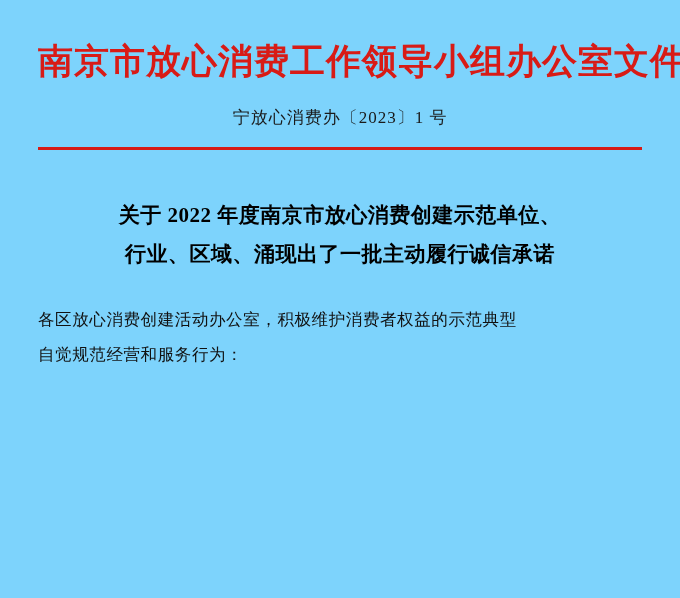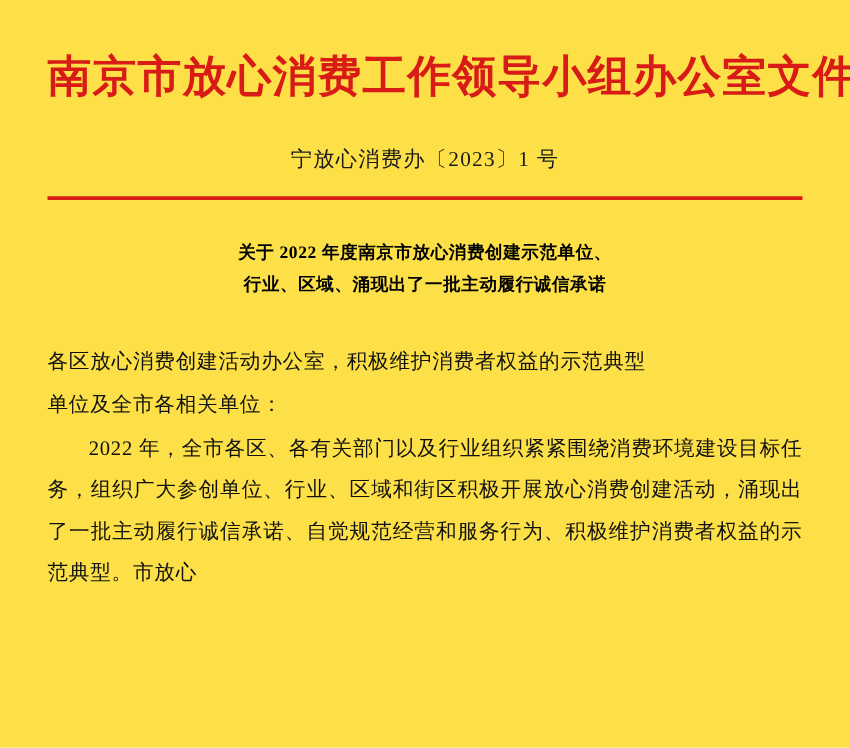--- a/index.html
+++ b/index.html
@@ -10,55 +10,55 @@
     width: 680px;
     height: 598px;
     background: #ffffff;
     font-family: "Liberation Serif", "DejaVu Serif", serif;
     overflow: hidden;
   }
   .page {
     position: relative;
     width: 680px;
     height: 598px;
-    background: #fde047;
+    background: #7dd3fc;
     box-sizing: border-box;
     padding: 0 38px;
   }
   .doc-header {
     text-align: center;
     padding-top: 40px;
   }
   .doc-header-title {
     color: #d81b16;
     font-weight: bold;
     font-size: 35px;
     letter-spacing: 1px;
     line-height: 1.25;
     font-family: "Liberation Serif", "DejaVu Serif", serif;
     white-space: nowrap;
   }
   .doc-number {
     text-align: center;
-    margin-top: 32px;
+    margin-top: 22px;
     font-size: 17px;
     color: #1a1a1a;
     letter-spacing: 1px;
     font-family: "Liberation Serif", "DejaVu Serif", serif;
   }
   .red-rule {
     margin-top: 18px;
     height: 3px;
     background: #d81b16;
     width: 100%;
   }
   .doc-title {
-    margin-top: 30px;
+    margin-top: 46px;
     text-align: center;
-    font-size: 14px;
+    font-size: 21px;
     font-weight: bold;
     line-height: 1.85;
     color: #000000;
     letter-spacing: 0.5px;
   }
   .doc-title-line {
     display: block;
   }
   .doc-body {
     margin-top: 30px;
@@ -95,17 +95,16 @@
 
   <div class="red-rule"></div>
 
   <div class="doc-title">
     <span class="doc-title-line">关于 2022 年度南京市放心消费创建示范单位、</span>
     <span class="doc-title-line">行业、区域、涌现出了一批主动履行诚信承诺</span>
   </div>
 
   <div class="doc-body">
     <p class="para salutation">各区放心消费创建活动办公室，积极维护消费者权益的示范典型</p>
-    <p class="para">单位及全市各相关单位：</p>
-    <p class="para indent">2022 年，全市各区、各有关部门以及行业组织紧紧围绕消费环境建设目标任务，组织广大参创单位、行业、区域和街区积极开展放心消费创建活动，涌现出了一批主动履行诚信承诺、自觉规范经营和服务行为、积极维护消费者权益的示范典型。市放心</p>
+    <p class="para">自觉规范经营和服务行为：</p>
   </div>
 
 </div>
 
 </body></html>

